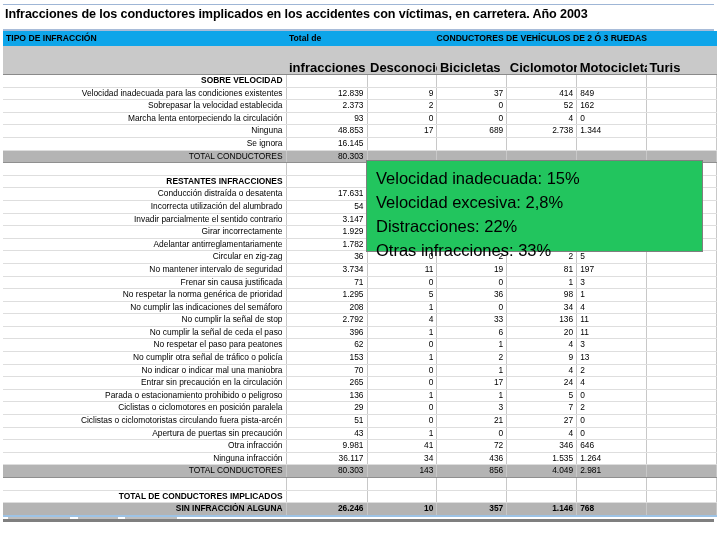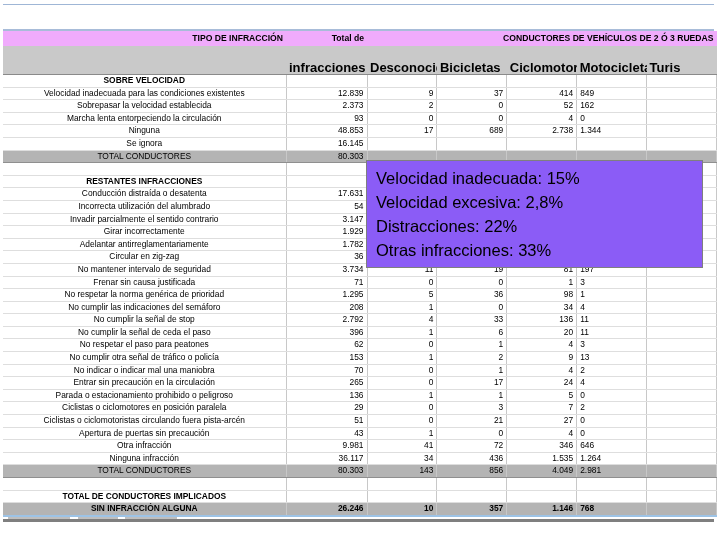--- a/index.html
+++ b/index.html
@@ -25,68 +25,71 @@
 
   
   .tbl{position:absolute;left:3px;top:31px;width:714px;}
   table.grid{border-collapse:collapse;table-layout:fixed;width:714px;
     font-size:8.4px;color:#000;}
   table.grid td{
     padding:0 3px;height:11.6px;line-height:11.6px;
     border-right:1px solid #c8c8c8;border-bottom:1px solid #dedede;
     overflow:hidden;white-space:nowrap;vertical-align:middle;
   }
-  td.c-label{width:277px;text-align:center;border-right:1px solid #bdbdbd;}
+  td.c-label{width:277px;text-align:right;border-right:1px solid #bdbdbd;}
   td.c-total{width:75px;text-align:right;}
   td.c-desc{width:73px;text-align:right;}
   td.c-bici{width:93px;text-align:right;}
   td.c-ciclo{width:97px;text-align:right;}
   td.c-moto{width:85px;text-align:left;}
   td.c-turis{width:14px;text-align:right;border-right:none;}
 
   
-  tr.hdr td{background:#f0abfc;border-bottom:none;border-right:none;
-    font-weight:bold;font-size:8.6px;height:15px;line-height:15px;color:#000;text-align:right;}
+  tr.hdr td{background:#0ea5e9;border-bottom:none;border-right:none;
+    font-weight:bold;font-size:8.6px;height:15px;line-height:15px;color:#000;}
   tr.hdr2 td{background:#c9c9c9;border-bottom:none;border-right:none;
     font-weight:bold;font-size:8.6px;height:15px;line-height:15px;color:#000;}
   tr.hdr3 td{background:#c9c9c9;border-bottom:1px solid #8a8a8a;border-right:none;
     font-weight:bold;font-size:13px;height:13px;line-height:13px;color:#000;}
   td.hdr-cells{text-align:left;padding-left:4px;}
   td.hdr-span{text-align:center;font-weight:bold;}
 
   tr.sect td{font-weight:bold;background:#ffffff;}
   tr.total td{background:#b4b4b4;font-weight:normal;border-bottom:1px solid #8f8f8f;}
   tr.blank td{background:#ffffff;height:11.6px;}
   tr.implic td{font-weight:bold;background:#ffffff;margin-top:41px;}
   tr.sinin td{background:#b4b4b4;font-weight:bold;border-bottom:none;}
   tr.bluebar td{background:#9dc3e6;height:6px;line-height:6px;border:none;}
   tr.tail td{background:#ffffff;height:11px;border-bottom:none;}
 
   
   .callout{
-    position:absolute;left:366px;top:160px;width:337px;height:108px;
-    background:#8b5cf6;border:1px solid #7f7f7f;
+    position:absolute;left:366px;top:160px;width:337px;height:92px;
+    background:#22c55e;border:1px solid #7f7f7f;
     box-sizing:border-box;padding:5px 0 0 9px;
     font-size:16.5px;line-height:24px;color:#000;
   }
   .callout div{white-space:nowrap;}
 
   
   .bottom-strip{position:absolute;left:0;top:517px;width:720px;height:23px;background:#ffffff;}
   .bs-line{position:absolute;left:3px;top:519px;width:711px;height:3px;background:#7f7f7f;}
   .bs-box1{position:absolute;left:8px;top:517px;width:62px;height:3px;background:#bfbfbf;}
   .bs-box2{position:absolute;left:78px;top:517px;width:40px;height:3px;background:#bfbfbf;}
   .bs-box3{position:absolute;left:125px;top:517px;width:52px;height:3px;background:#bfbfbf;}
 </style>
 </head>
 <body>
 
 <div id="stage">
 
   <div class="title-rule-top"></div>
+  <div class="title-bar">
+    <div class="txt">Infracciones de los conductores implicados en los accidentes con víctimas, en carretera. Año 2003</div>
+  </div>
   <div class="title-rule-bot"></div>
 
   <div class="tbl">
     <table class="grid">
       <tbody id="tbody">
           <tr class="hdr">
             <td class="c-label hdr-cells">TIPO DE INFRACCIÓN</td>
             <td class="c-total hdr-cells">Total de</td>
             <td class="hdr-span" colspan="5">CONDUCTORES DE VEHÍCULOS DE 2 Ó 3 RUEDAS</td>
           </tr>

